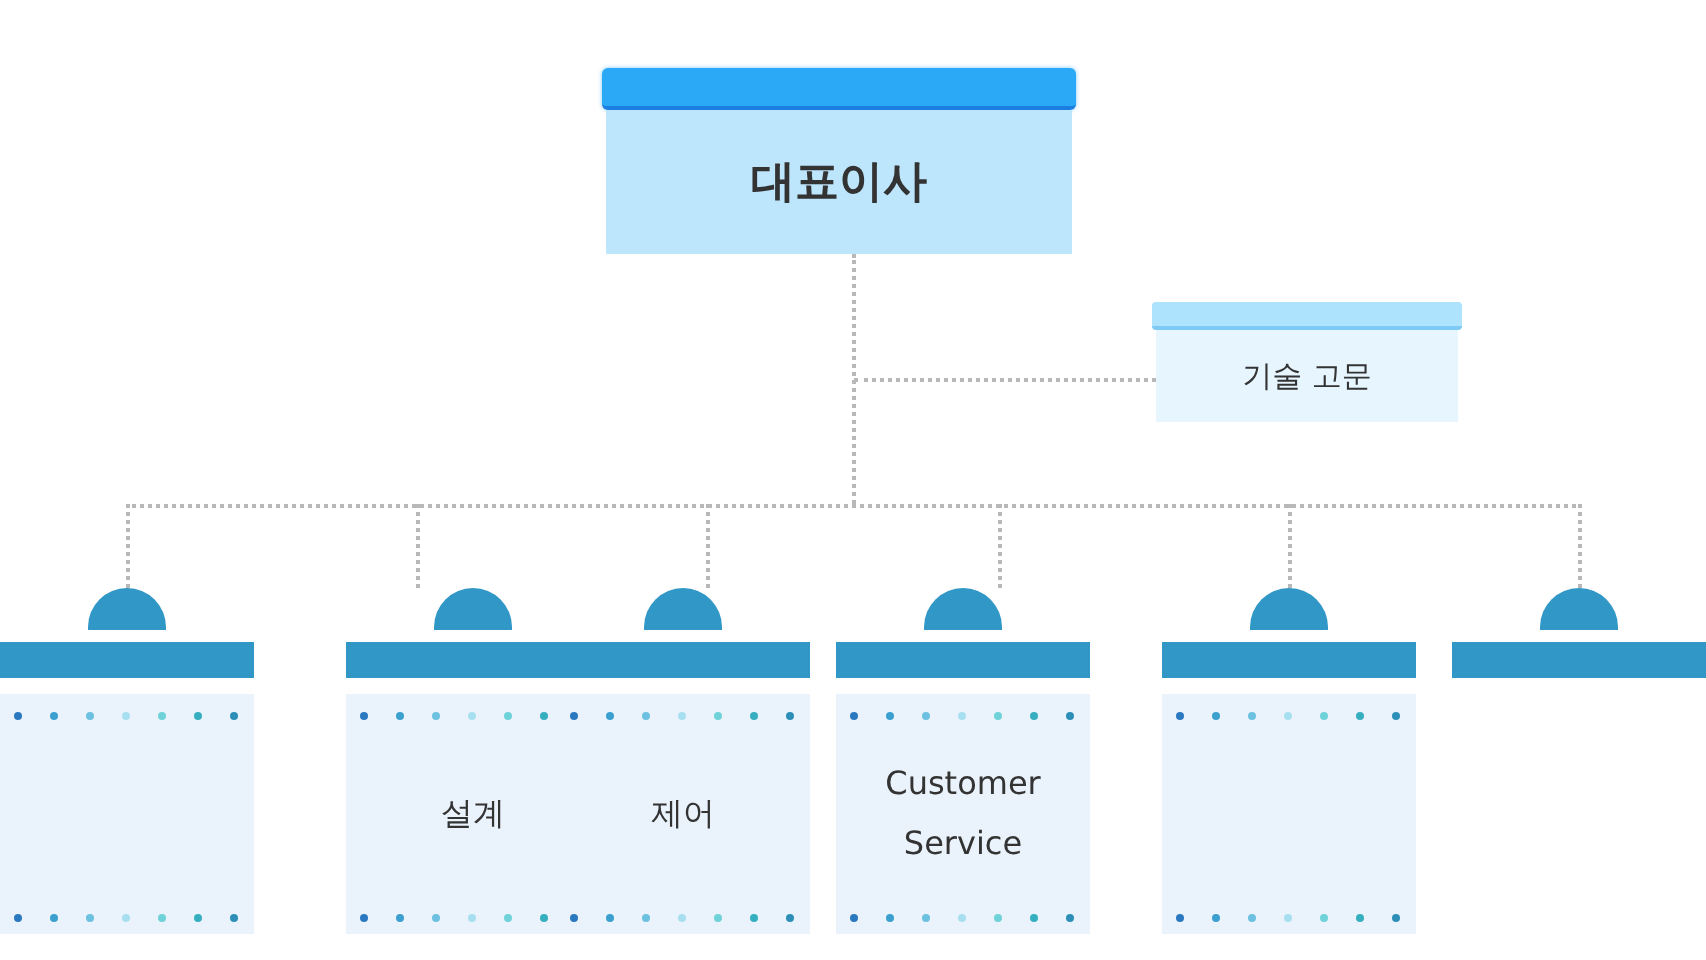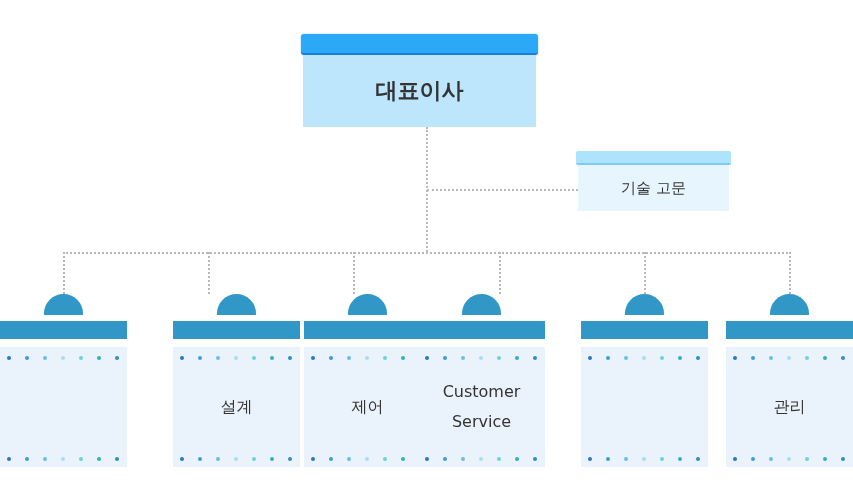--- a/index.html
+++ b/index.html
@@ -130,21 +130,21 @@
           <span class="dot" style="left: 25px; background: rgb(59, 159, 208);"></span>
           <span class="dot" style="left: 43px; background: rgb(108, 192, 224);"></span>
           <span class="dot" style="left: 61px; background: rgb(168, 223, 240);"></span>
           <span class="dot" style="left: 79px; background: rgb(111, 210, 216);"></span>
           <span class="dot" style="left: 97px; background: rgb(53, 174, 192);"></span>
           <span class="dot" style="left: 115px; background: rgb(45, 143, 184);"></span>
         </div>
         <div class="label">설계</div>
       </div>
     </div>
-    <div class="dept" style="left: 304px;">
+    <div class="dept" style="left: 278px;">
       <div class="dome"></div>
       <div class="bar"></div>
       <div class="body">
         <div class="dots top">
           <span class="dot" style="left: 7px; background: rgb(42, 120, 192);"></span>
           <span class="dot" style="left: 25px; background: rgb(59, 159, 208);"></span>
           <span class="dot" style="left: 43px; background: rgb(108, 192, 224);"></span>
           <span class="dot" style="left: 61px; background: rgb(168, 223, 240);"></span>
           <span class="dot" style="left: 79px; background: rgb(111, 210, 216);"></span>
           <span class="dot" style="left: 97px; background: rgb(53, 174, 192);"></span>
@@ -207,35 +207,14 @@
           <span class="dot" style="left: 61px; background: rgb(168, 223, 240);"></span>
           <span class="dot" style="left: 79px; background: rgb(111, 210, 216);"></span>
           <span class="dot" style="left: 97px; background: rgb(53, 174, 192);"></span>
           <span class="dot" style="left: 115px; background: rgb(45, 143, 184);"></span>
         </div>
       </div>
     </div>
     <div class="dept" style="left: 726px;">
       <div class="dome"></div>
       <div class="bar"></div>
-      <div class="body">
-        <div class="dots top">
-          <span class="dot" style="left: 7px; background: rgb(42, 120, 192);"></span>
-          <span class="dot" style="left: 25px; background: rgb(59, 159, 208);"></span>
-          <span class="dot" style="left: 43px; background: rgb(108, 192, 224);"></span>
-          <span class="dot" style="left: 61px; background: rgb(168, 223, 240);"></span>
-          <span class="dot" style="left: 79px; background: rgb(111, 210, 216);"></span>
-          <span class="dot" style="left: 97px; background: rgb(53, 174, 192);"></span>
-          <span class="dot" style="left: 115px; background: rgb(45, 143, 184);"></span>
-        </div>
-        <div class="dots bottom">
-          <span class="dot" style="left: 7px; background: rgb(42, 120, 192);"></span>
-          <span class="dot" style="left: 25px; background: rgb(59, 159, 208);"></span>
-          <span class="dot" style="left: 43px; background: rgb(108, 192, 224);"></span>
-          <span class="dot" style="left: 61px; background: rgb(168, 223, 240);"></span>
-          <span class="dot" style="left: 79px; background: rgb(111, 210, 216);"></span>
-          <span class="dot" style="left: 97px; background: rgb(53, 174, 192);"></span>
-          <span class="dot" style="left: 115px; background: rgb(45, 143, 184);"></span>
-        </div>
-        <div class="label">관리</div>
-      </div>
     </div>
   </div>
 
 </body></html>

